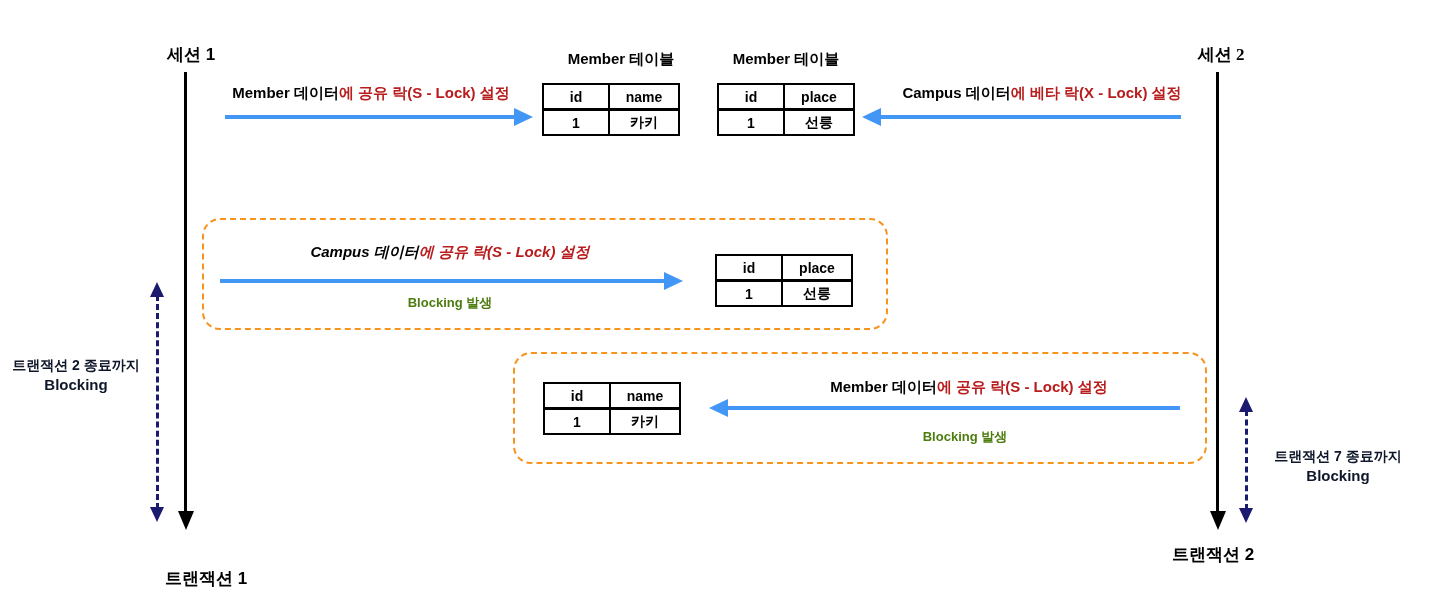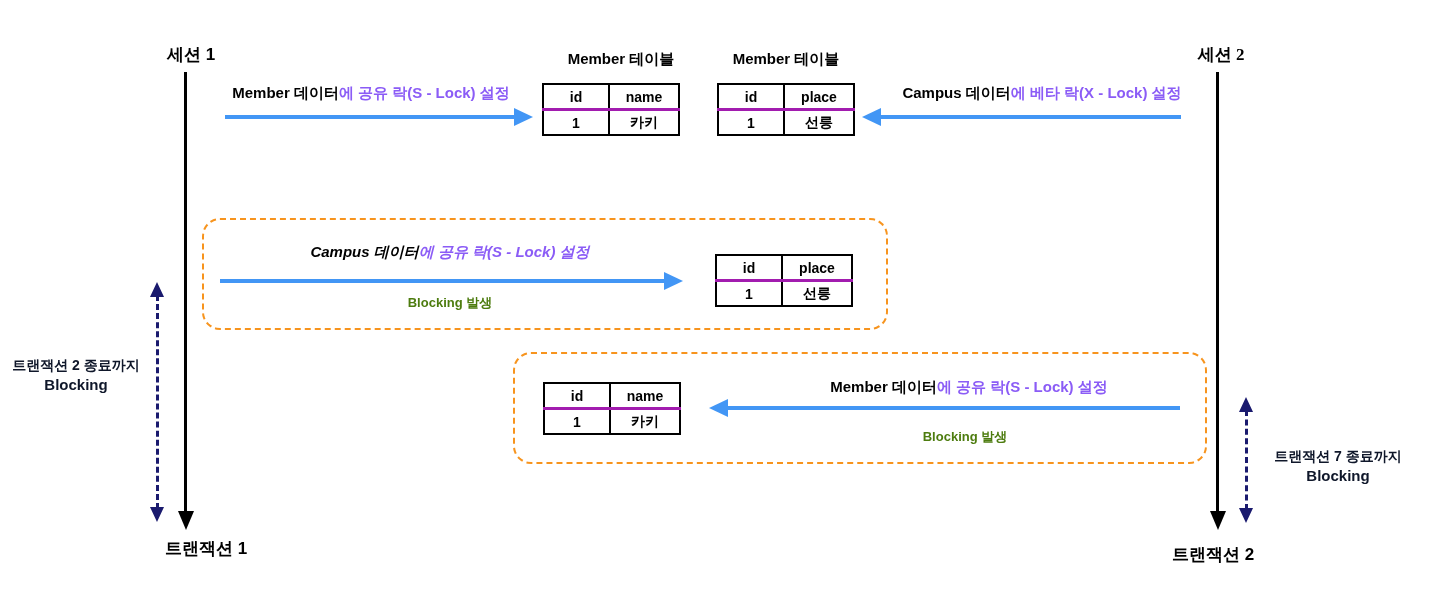--- a/index.html
+++ b/index.html
@@ -15,46 +15,46 @@
   .session-line { width:3px; background:#000; }
   .tri-down-black { width:0; height:0; border-left:8px solid transparent; border-right:8px solid transparent; border-top:19px solid #000; }
   .session-label { font-size:17px; }
   .txn-label { font-size:17px; }
 
   
   .blue-line { height:4px; background:#4296F5; }
   .tri-right-blue { width:0; height:0; border-top:9px solid transparent; border-bottom:9px solid transparent; border-left:19px solid #4296F5; }
   .tri-left-blue  { width:0; height:0; border-top:9px solid transparent; border-bottom:9px solid transparent; border-right:19px solid #4296F5; }
   .arrow-label { font-size:15px; white-space:nowrap; }
-  .arrow-label .red { color:#8b5cf6; }
+  .arrow-label .red { color:#b91c1c; }
   .blocking-label { font-size:13px; color:#4d7c0f; }
 
   
   .dtable { position:absolute; border-collapse:collapse; background:#fff; }
   .dtable td { border:2px solid #000; text-align:center; font-weight:bold; font-size:14px; padding:1px 4px; height:21px; }
-  .dtable tr:first-child td { border-bottom:3px solid #a21caf; }
+  .dtable tr:first-child td { border-bottom:3px solid #000000; }
   .dtable td.c1 { width:56px; }
   .dtable td.c2 { width:60px; }
   .table-title { font-size:15px; }
 
   
   .dash-box { border:2.5px dashed #F7941E; border-radius:18px; background:transparent; }
 
   
   .navy-dash { width:0; border-left:3px dashed #1A1A6E; }
   .tri-up-navy   { width:0; height:0; border-left:7px solid transparent; border-right:7px solid transparent; border-bottom:15px solid #1A1A6E; }
   .tri-down-navy { width:0; height:0; border-left:7px solid transparent; border-right:7px solid transparent; border-top:15px solid #1A1A6E; }
   .note { color:#0f172a; font-size:14px; line-height:1.35; }
   .note .l2 { font-size:15px; }
 
   
   #s1-label  { left:146px; top:43px;  width:90px; }
   #s1-line   { left:184px; top:72px;  height:441px; }
   #s1-head   { left:178px; top:511px; }
-  #t1-label  { left:145px; top:537px; width:122px; }
+  #t1-label  { left:145px; top:567px; width:122px; }
 
   #s2-label  { left:1176px; top:43px;  width:90px;font-family:Liberation Serif, serif; }
   #s2-line   { left:1216px; top:72px;  height:441px; }
   #s2-head   { left:1210px; top:511px; }
   #t2-label  { left:1152px; top:543px; width:122px; }
 
   #member-title-top { left:552px; top:50px; width:138px; }
   #member-table-top { left:542px; top:83px; }
   #campus-title-top { left:713px; top:50px; width:146px; }
   #campus-table-top { left:717px; top:83px; }

